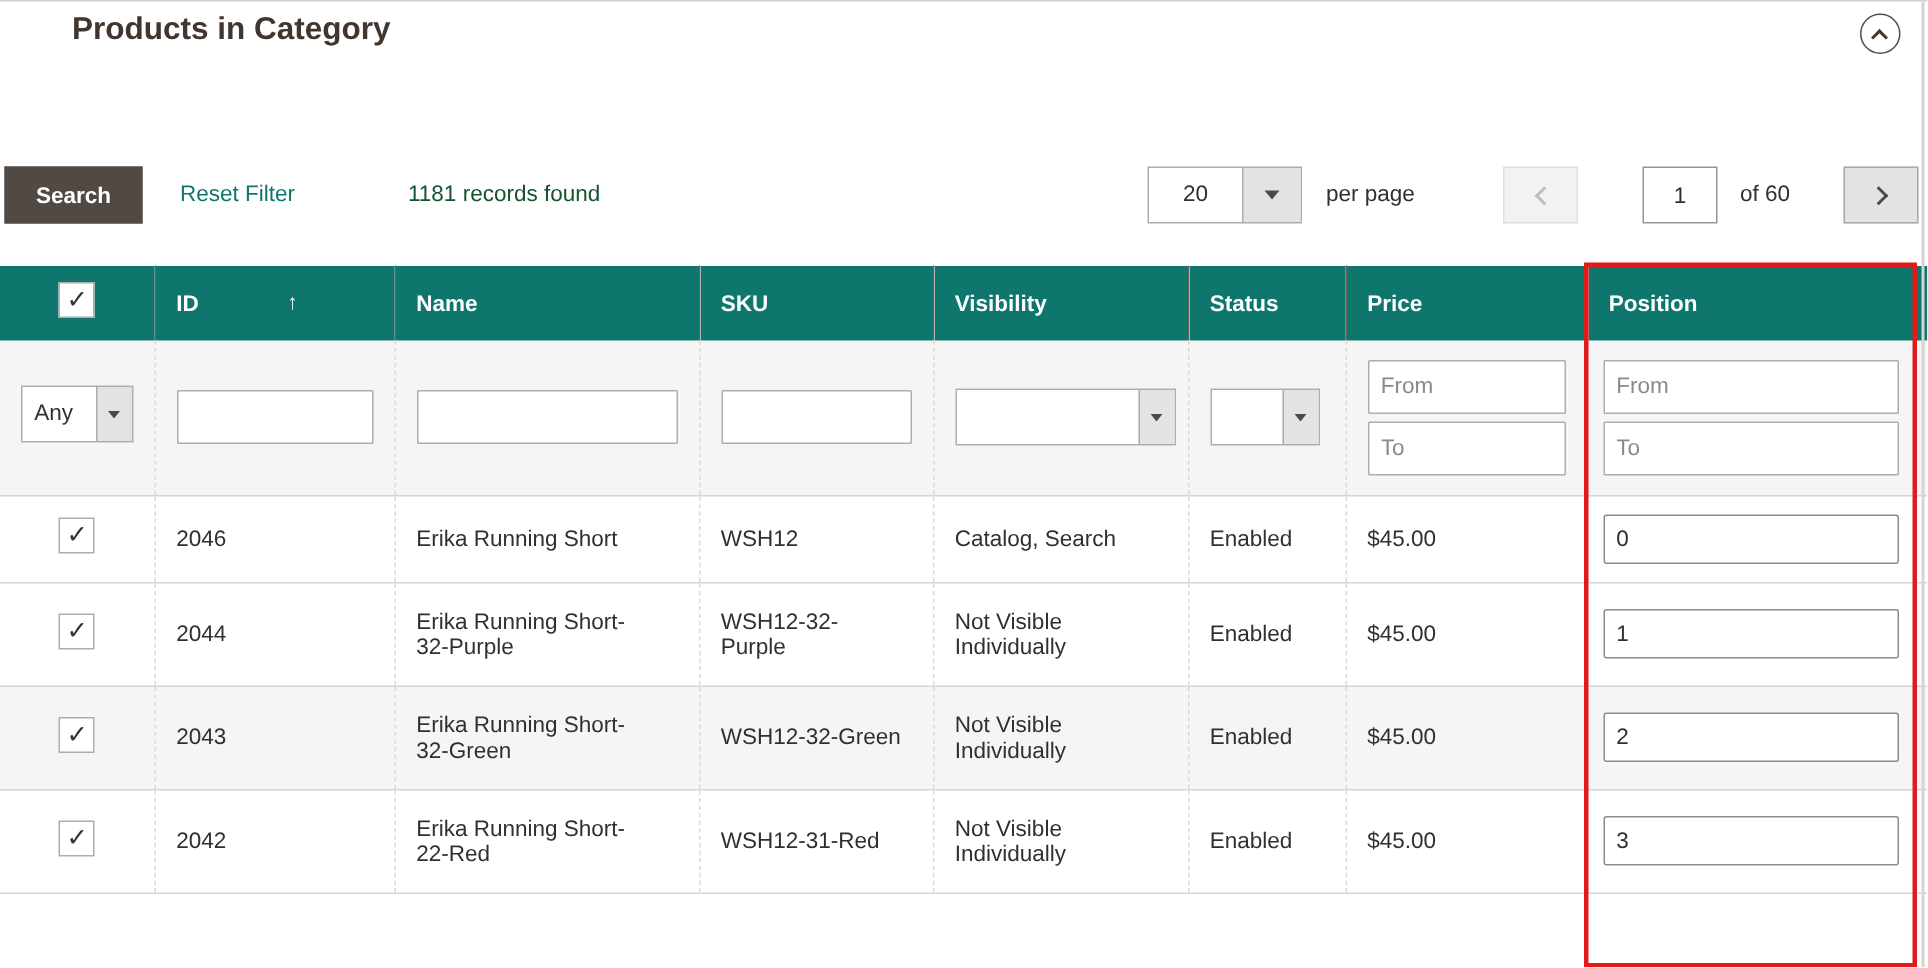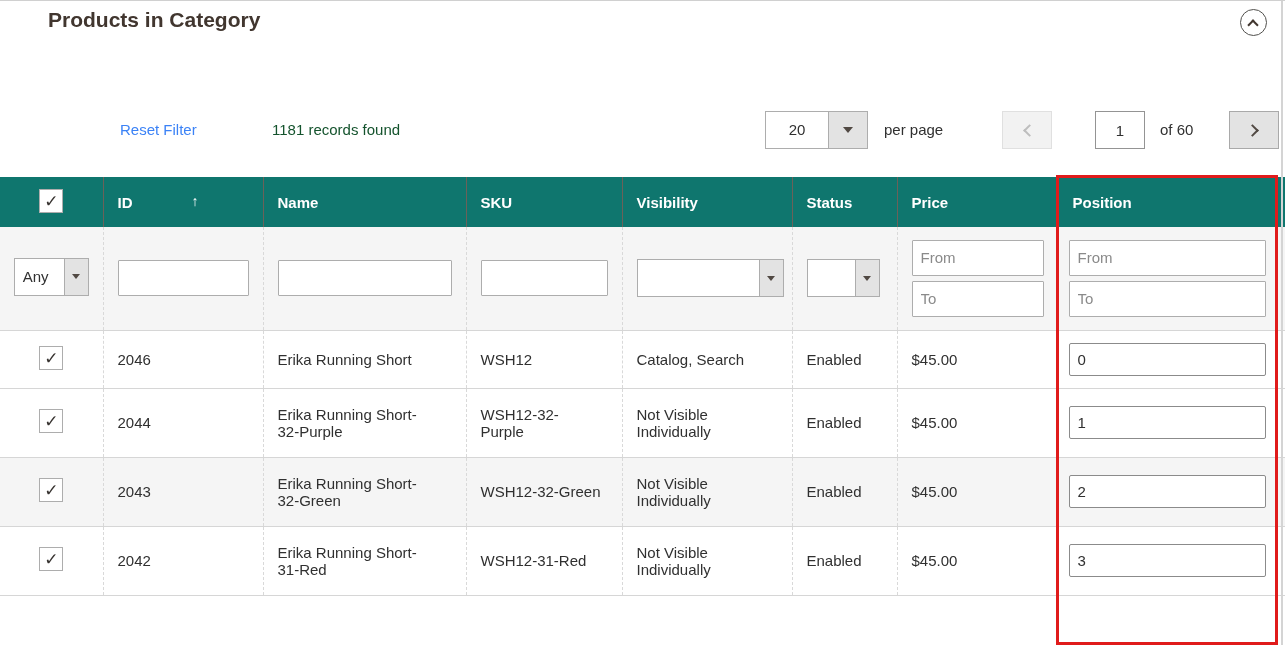--- a/index.html
+++ b/index.html
@@ -18,21 +18,21 @@
     position:absolute; left:8px; top:11px; width:8px; height:8px;
     border-top:2px solid #41362f; border-left:2px solid #41362f; transform:rotate(45deg);
   }
   
   .toolbar { position:absolute; top:110px; left:0; width:100%; height:38px; font-size:15px; color:#303030; }
   .btn-search {
     position:absolute; left:3px; top:0; width:92px; height:38px;
     background:#514943; color:#fff; border:1px solid #514943;
     font-size:15px; font-weight:600; cursor:pointer;
   }
-  .link-reset { position:absolute; left:120px; top:0; line-height:38px; color:#3b82f6; text-decoration:none; cursor:pointer; }
+  .link-reset { position:absolute; left:120px; top:0; line-height:38px; color:#0f766e; text-decoration:none; cursor:pointer; }
   .records { position:absolute; left:272px; top:0; line-height:38px; color:#14532d; }
   .pp-select { position:absolute; left:765px; top:0; width:103px; height:38px; border:1px solid #adadad; background:#fff; cursor:pointer; }
   .pp-value { position:absolute; left:0; top:0; width:62px; height:36px; line-height:36px; text-align:center; color:#303030; }
   .sel-caret-box {
     position:absolute; right:0; top:0; width:39px; height:100%;
     background:#e3e3e3; border-left:1px solid #adadad;
     display:flex; align-items:center; justify-content:center;
   }
   .caret { width:0; height:0; border-left:5px solid transparent; border-right:5px solid transparent; border-top:6px solid #514943; }
   .pp-label { position:absolute; left:884px; top:0; line-height:38px; }
@@ -88,20 +88,21 @@
 <body>
 
 <div class="page">
 
   <h2 class="panel-title">Products in Category</h2>
   <div class="collapse-btn">
     <span class="chev-up"></span>
   </div>
 
   <div class="toolbar">
+    <button class="btn-search">Search</button>
     <a class="link-reset">Reset Filter</a>
     <span class="records">1181 records found</span>
 
     <div class="pp-select">
       <span class="pp-value">20</span>
       <span class="sel-caret-box">
           <span class="caret"></span>
         </span>
     </div>
     <span class="pp-label">per page</span>
@@ -206,21 +207,21 @@
         <td><span>WSH12-32-Green</span></td>
         <td>Not Visible Individually</td>
         <td>Enabled</td>
         <td>$45.00</td>
         <td class="c-pos"><input class="pos-input" value="2" style=""></td>
       </tr>
 
       <tr class="data-row" style="height:69px">
         <td class="c-sel"><span class="cb checked"></span></td>
         <td>2042</td>
-        <td><span class="wrap-150">Erika Running Short-31-Red</span></td>
+        <td><span class="wrap-150">Erika Running Short-22-Red</span></td>
         <td><span>WSH12-31-Red</span></td>
         <td>Not Visible Individually</td>
         <td>Enabled</td>
         <td>$45.00</td>
         <td class="c-pos"><input class="pos-input" value="3" style=""></td>
       </tr>
     </tbody>
   </table>
 
   <div class="pos-highlight"></div>

